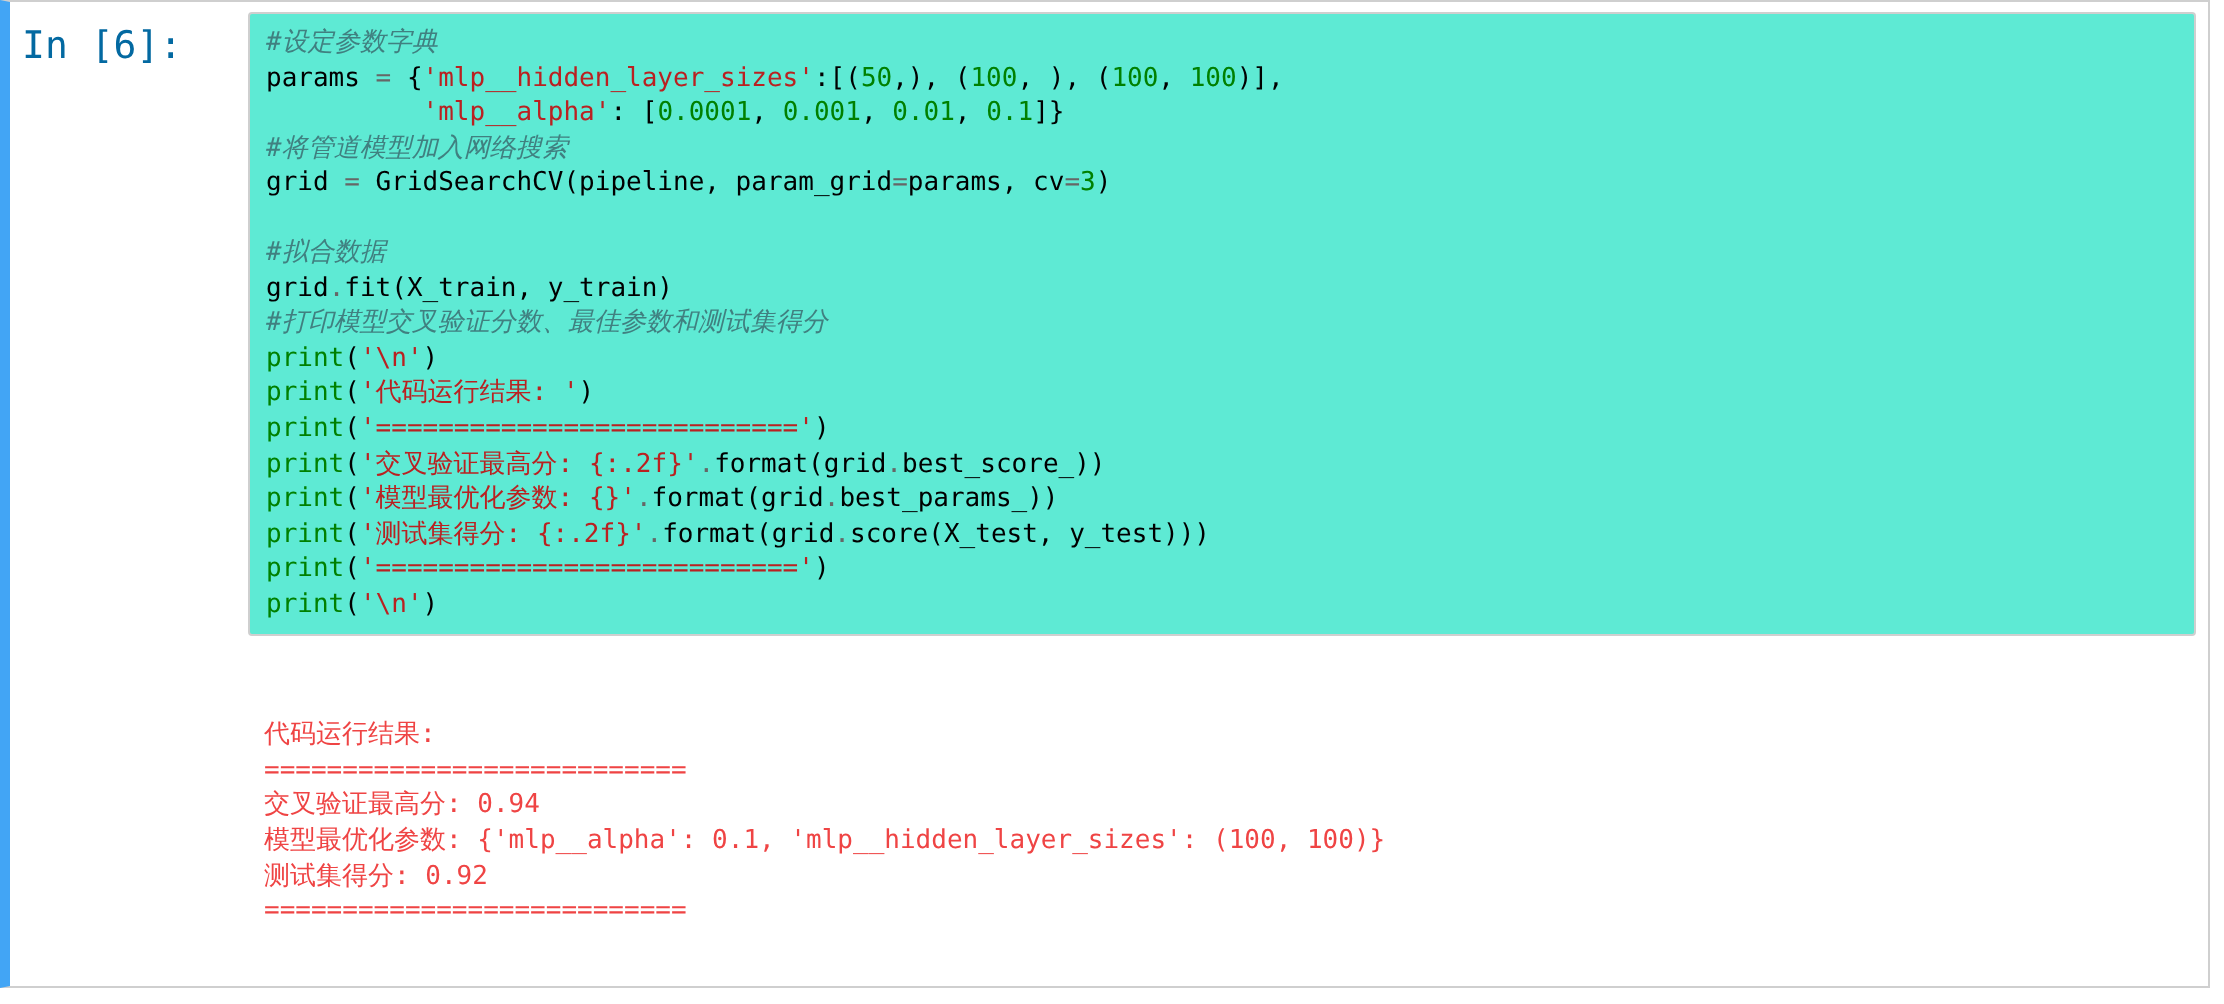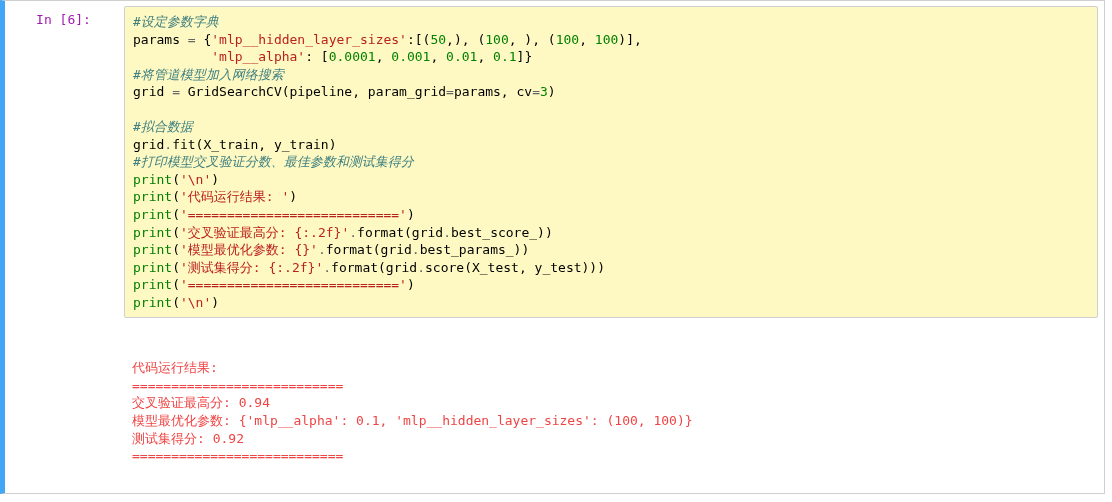--- a/index.html
+++ b/index.html
@@ -21,30 +21,30 @@
     width: 1105px;
     box-sizing: border-box;
   }
   .cell {
     display: flex;
     align-items: flex-start;
     padding: 3px 6px 3px 6px;
   }
   .prompt {
     min-width: 105px;
-    text-align: center;
+    text-align: left;
     padding: 5px 8px 0 0;
     font-family: "DejaVu Sans Mono", Consolas, Menlo, monospace;
-    font-size: 13px;
-    color: #a21caf;
+    font-size: 19px;
+    color: #0369a1;
     user-select: none;
   }
   .code-area {
     flex: 1;
-    background: #fef9c3;
+    background: #5eead4;
     border: 1px solid #cfcfcf;
     border-radius: 2px;
     padding: 6px 8px;
     white-space: pre;
     overflow: hidden;
   }
   .output-area {
     flex: 1;
     padding: 0px 8px 6px 8px;
     white-space: pre;

